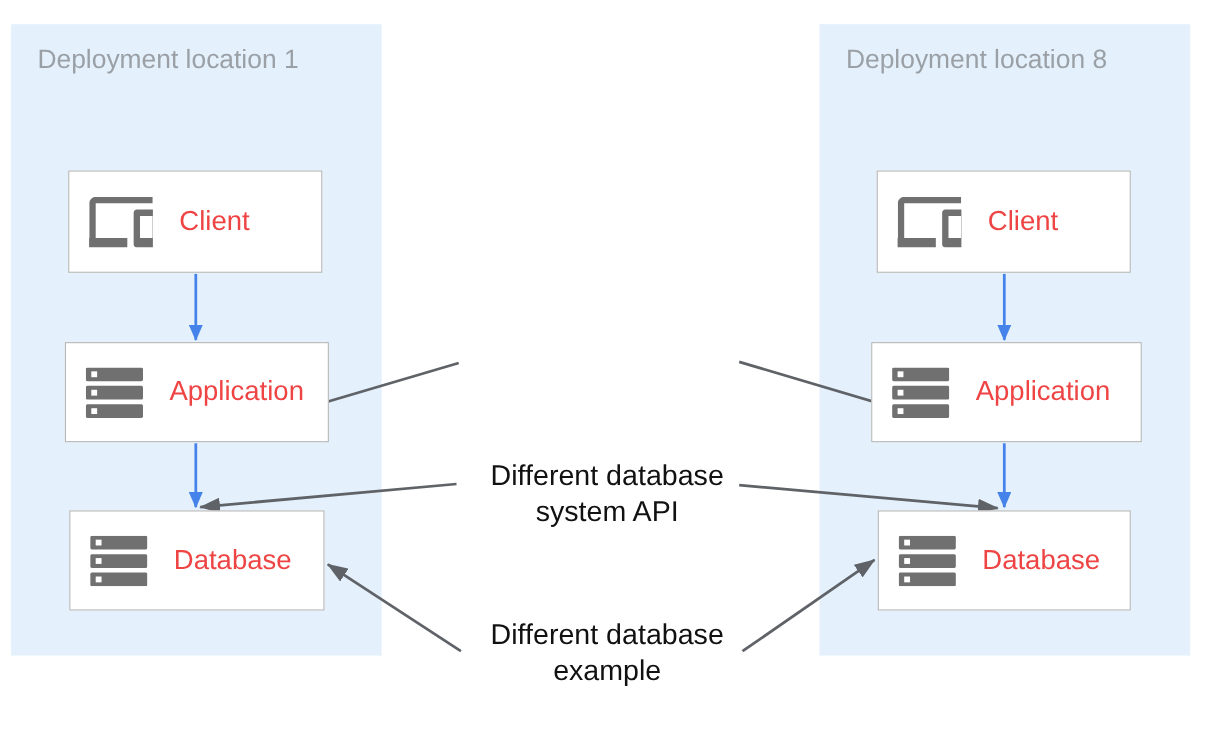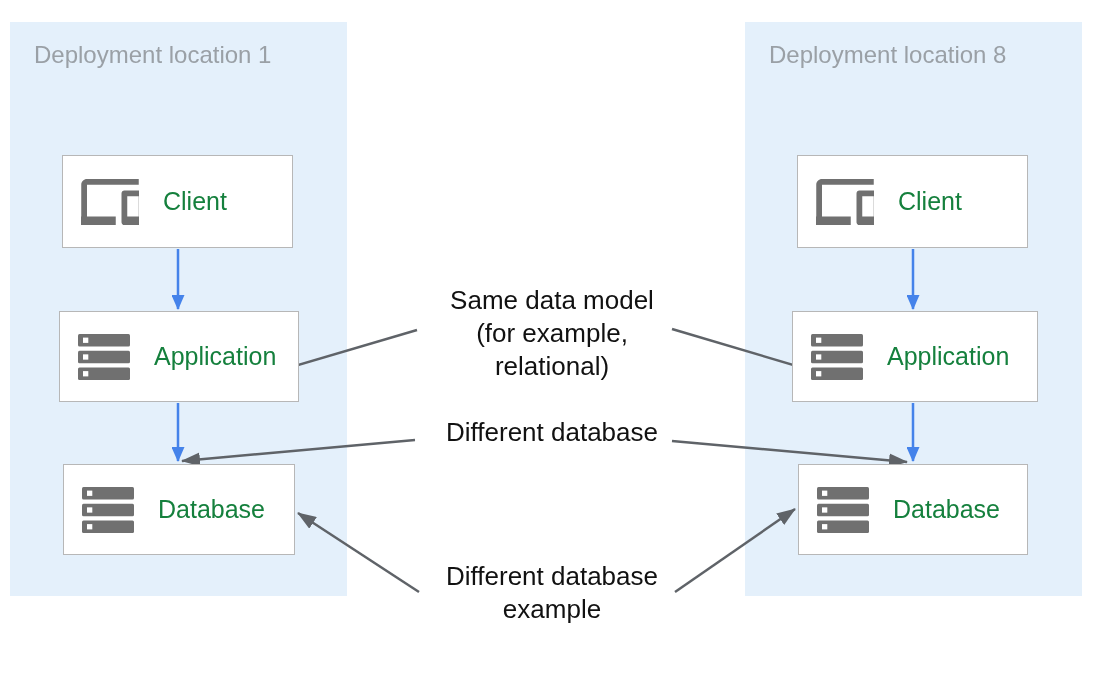--- a/index.html
+++ b/index.html
@@ -34,21 +34,21 @@
     background: #ffffff;
     border: 1px solid #b7b7b7;
     box-sizing: border-box;
     display: flex;
     align-items: center;
     padding-left: 18px;
     gap: 24px;
   }
   .node-label {
     font-size: 25px;
-    color: #15803d;
+    color: #ef4444;
     white-space: nowrap;
   }
   .l-client { left: 62px;  top: 155px; width: 231px; height: 93px; }
   .l-app    { left: 59px;  top: 311px; width: 240px; height: 91px; }
   .l-db     { left: 63px;  top: 464px; width: 232px; height: 91px; }
   .r-client { left: 797px; top: 155px; width: 231px; height: 93px; }
   .r-app    { left: 792px; top: 311px; width: 246px; height: 91px; }
   .r-db     { left: 798px; top: 464px; width: 230px; height: 91px; }
   .icon { flex: 0 0 auto; display: block; }
   .annotation {
@@ -178,28 +178,24 @@
       </g>
       <g fill="#ffffff">
         <rect x="5" y="3.6" width="5.3" height="5.3"></rect>
         <rect x="5" y="20.35" width="5.3" height="5.3"></rect>
         <rect x="5" y="37.1" width="5.3" height="5.3"></rect>
       </g>
     </svg>
     <span class="node-label">Database</span>
   </div>
 
-  <div class="annotation annotation-1">
-    <div>Same data model</div>
-    <div>(for example,</div>
-    <div>relational)</div>
-  </div>
 
   <div class="annotation annotation-2">
     <div>Different database</div>
+    <div>system API</div>
   </div>
 
   <div class="annotation annotation-3">
     <div>Different database</div>
     <div>example</div>
   </div>
 
 </div>
 
 </body></html>

